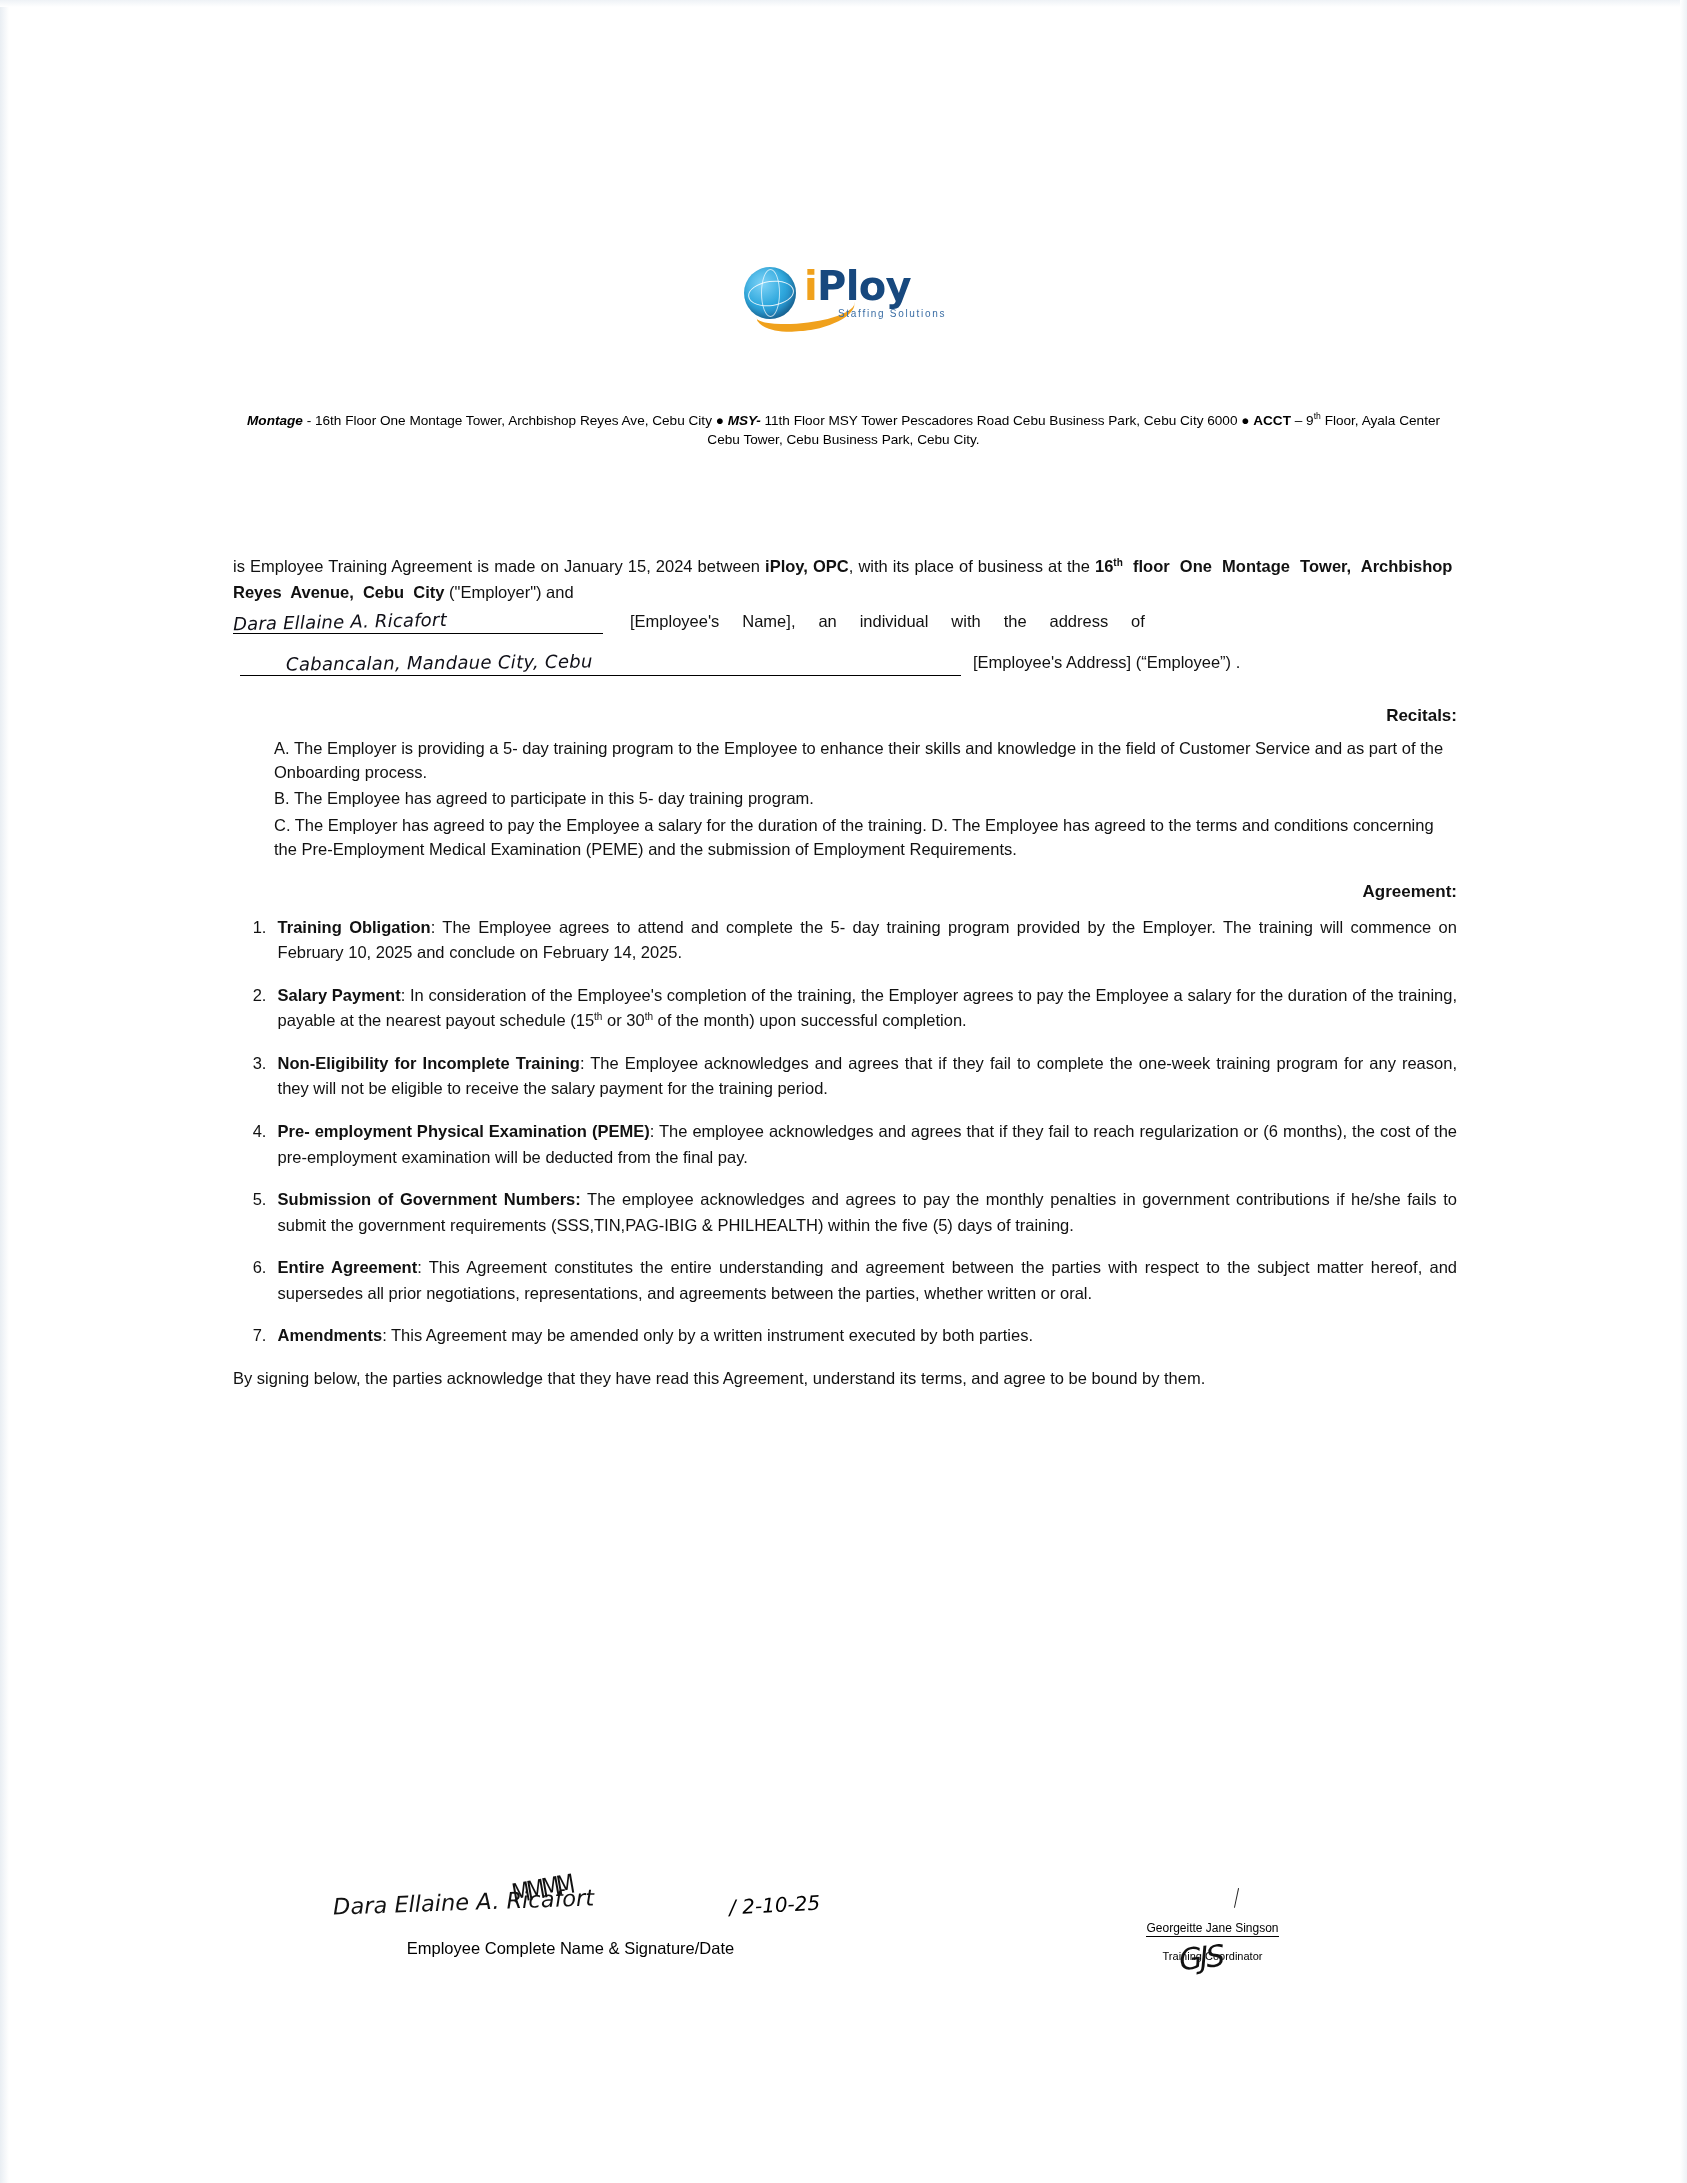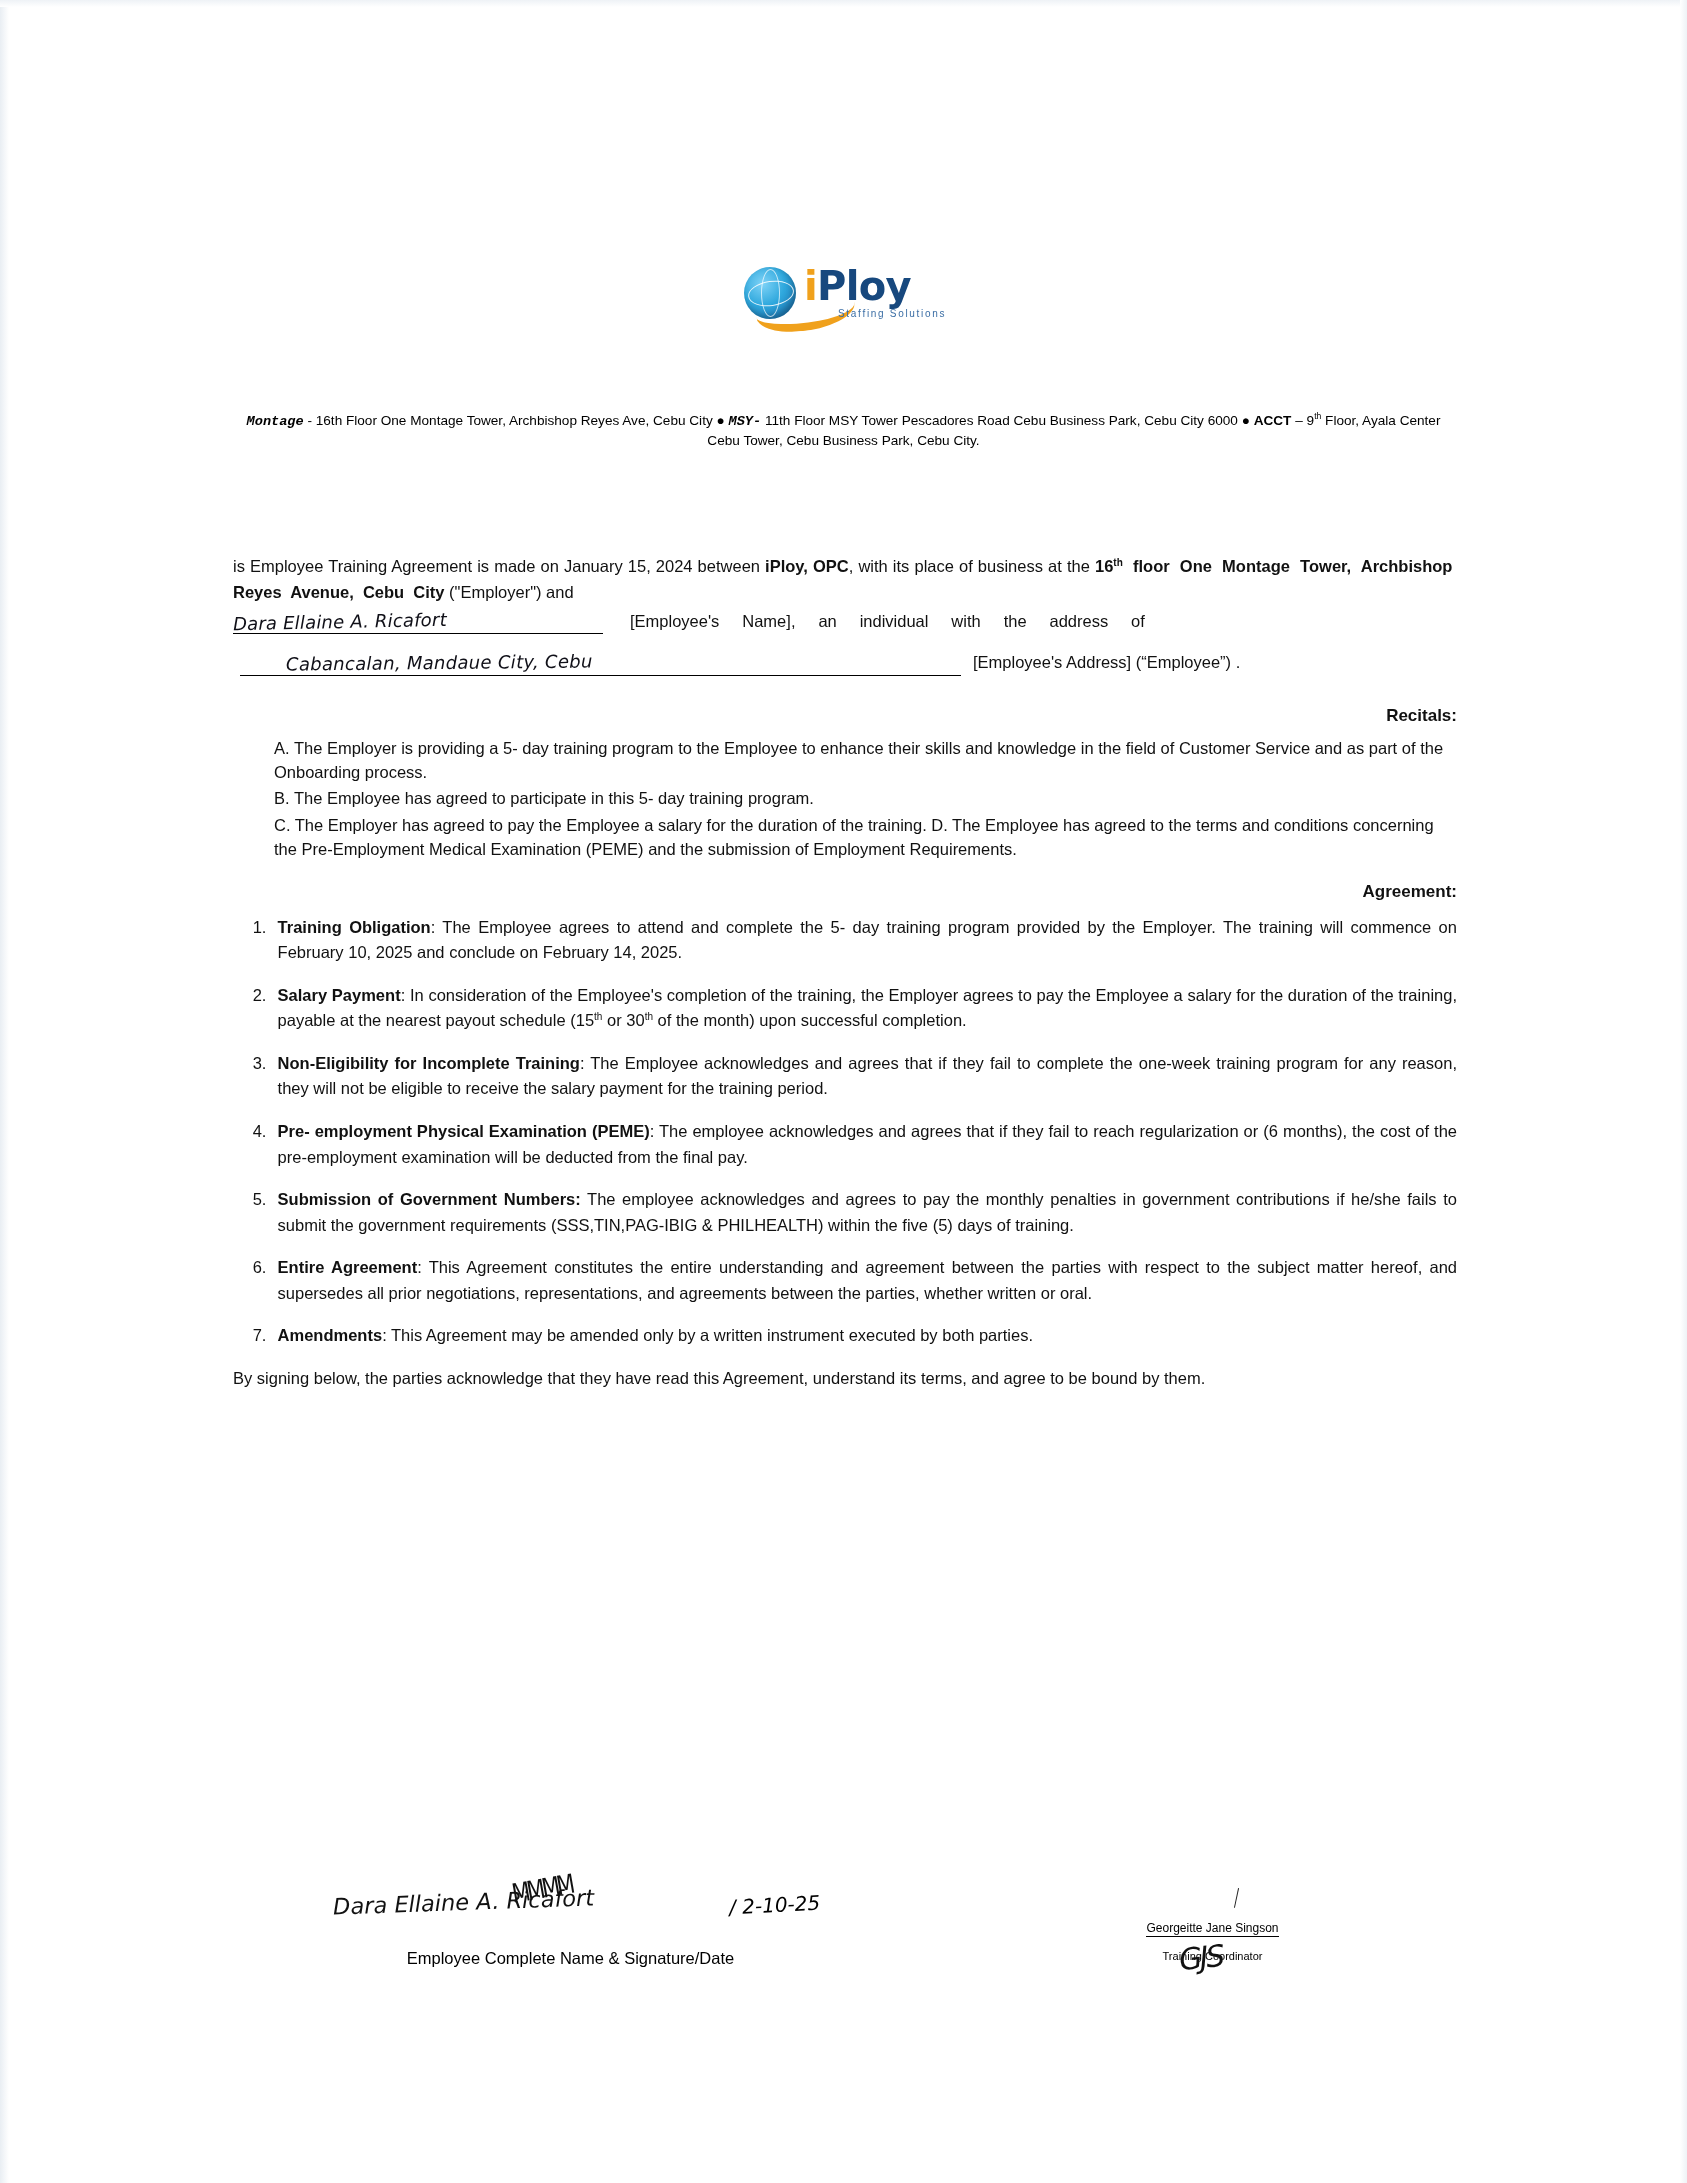--- a/index.html
+++ b/index.html
@@ -113,21 +113,21 @@
     left: 235px;
     top: 410px;
     width: 1217px;
     text-align: center;
     font-family: "Liberation Sans", sans-serif;
     font-size: 13.6px;
     line-height: 1.45;
     color: #000;
   }
   .addr b { font-weight: bold; }
-  .addr i { font-style: italic; font-family: Liberation Mono, monospace; }
+  .addr i { font-style: italic; }
   .addr sup { font-size: 8.6px; vertical-align: super; }
 
   
   .body-text {
     position: absolute;
     left: 233px;
     top: 554px;
     width: 1224px;
     font-family: "Liberation Sans", sans-serif;
     font-size: 16.5px;
@@ -231,21 +231,21 @@
     position: absolute;
     left: 423px;
     top: 4px;
     font-family: "DejaVu Sans", sans-serif;
     font-style: italic;
     font-size: 20px;
     transform: rotate(-3deg);
     white-space: nowrap;
   }
   .sig-caption {
-    margin-top: 20px;
+    margin-top: 10px;
     font-size: 16.5px;
     text-align: center;
   }
   .sig-right {
     position: absolute;
     left: 781px;
     top: 32px;
     width: 397px;
     text-align: center;
   }

